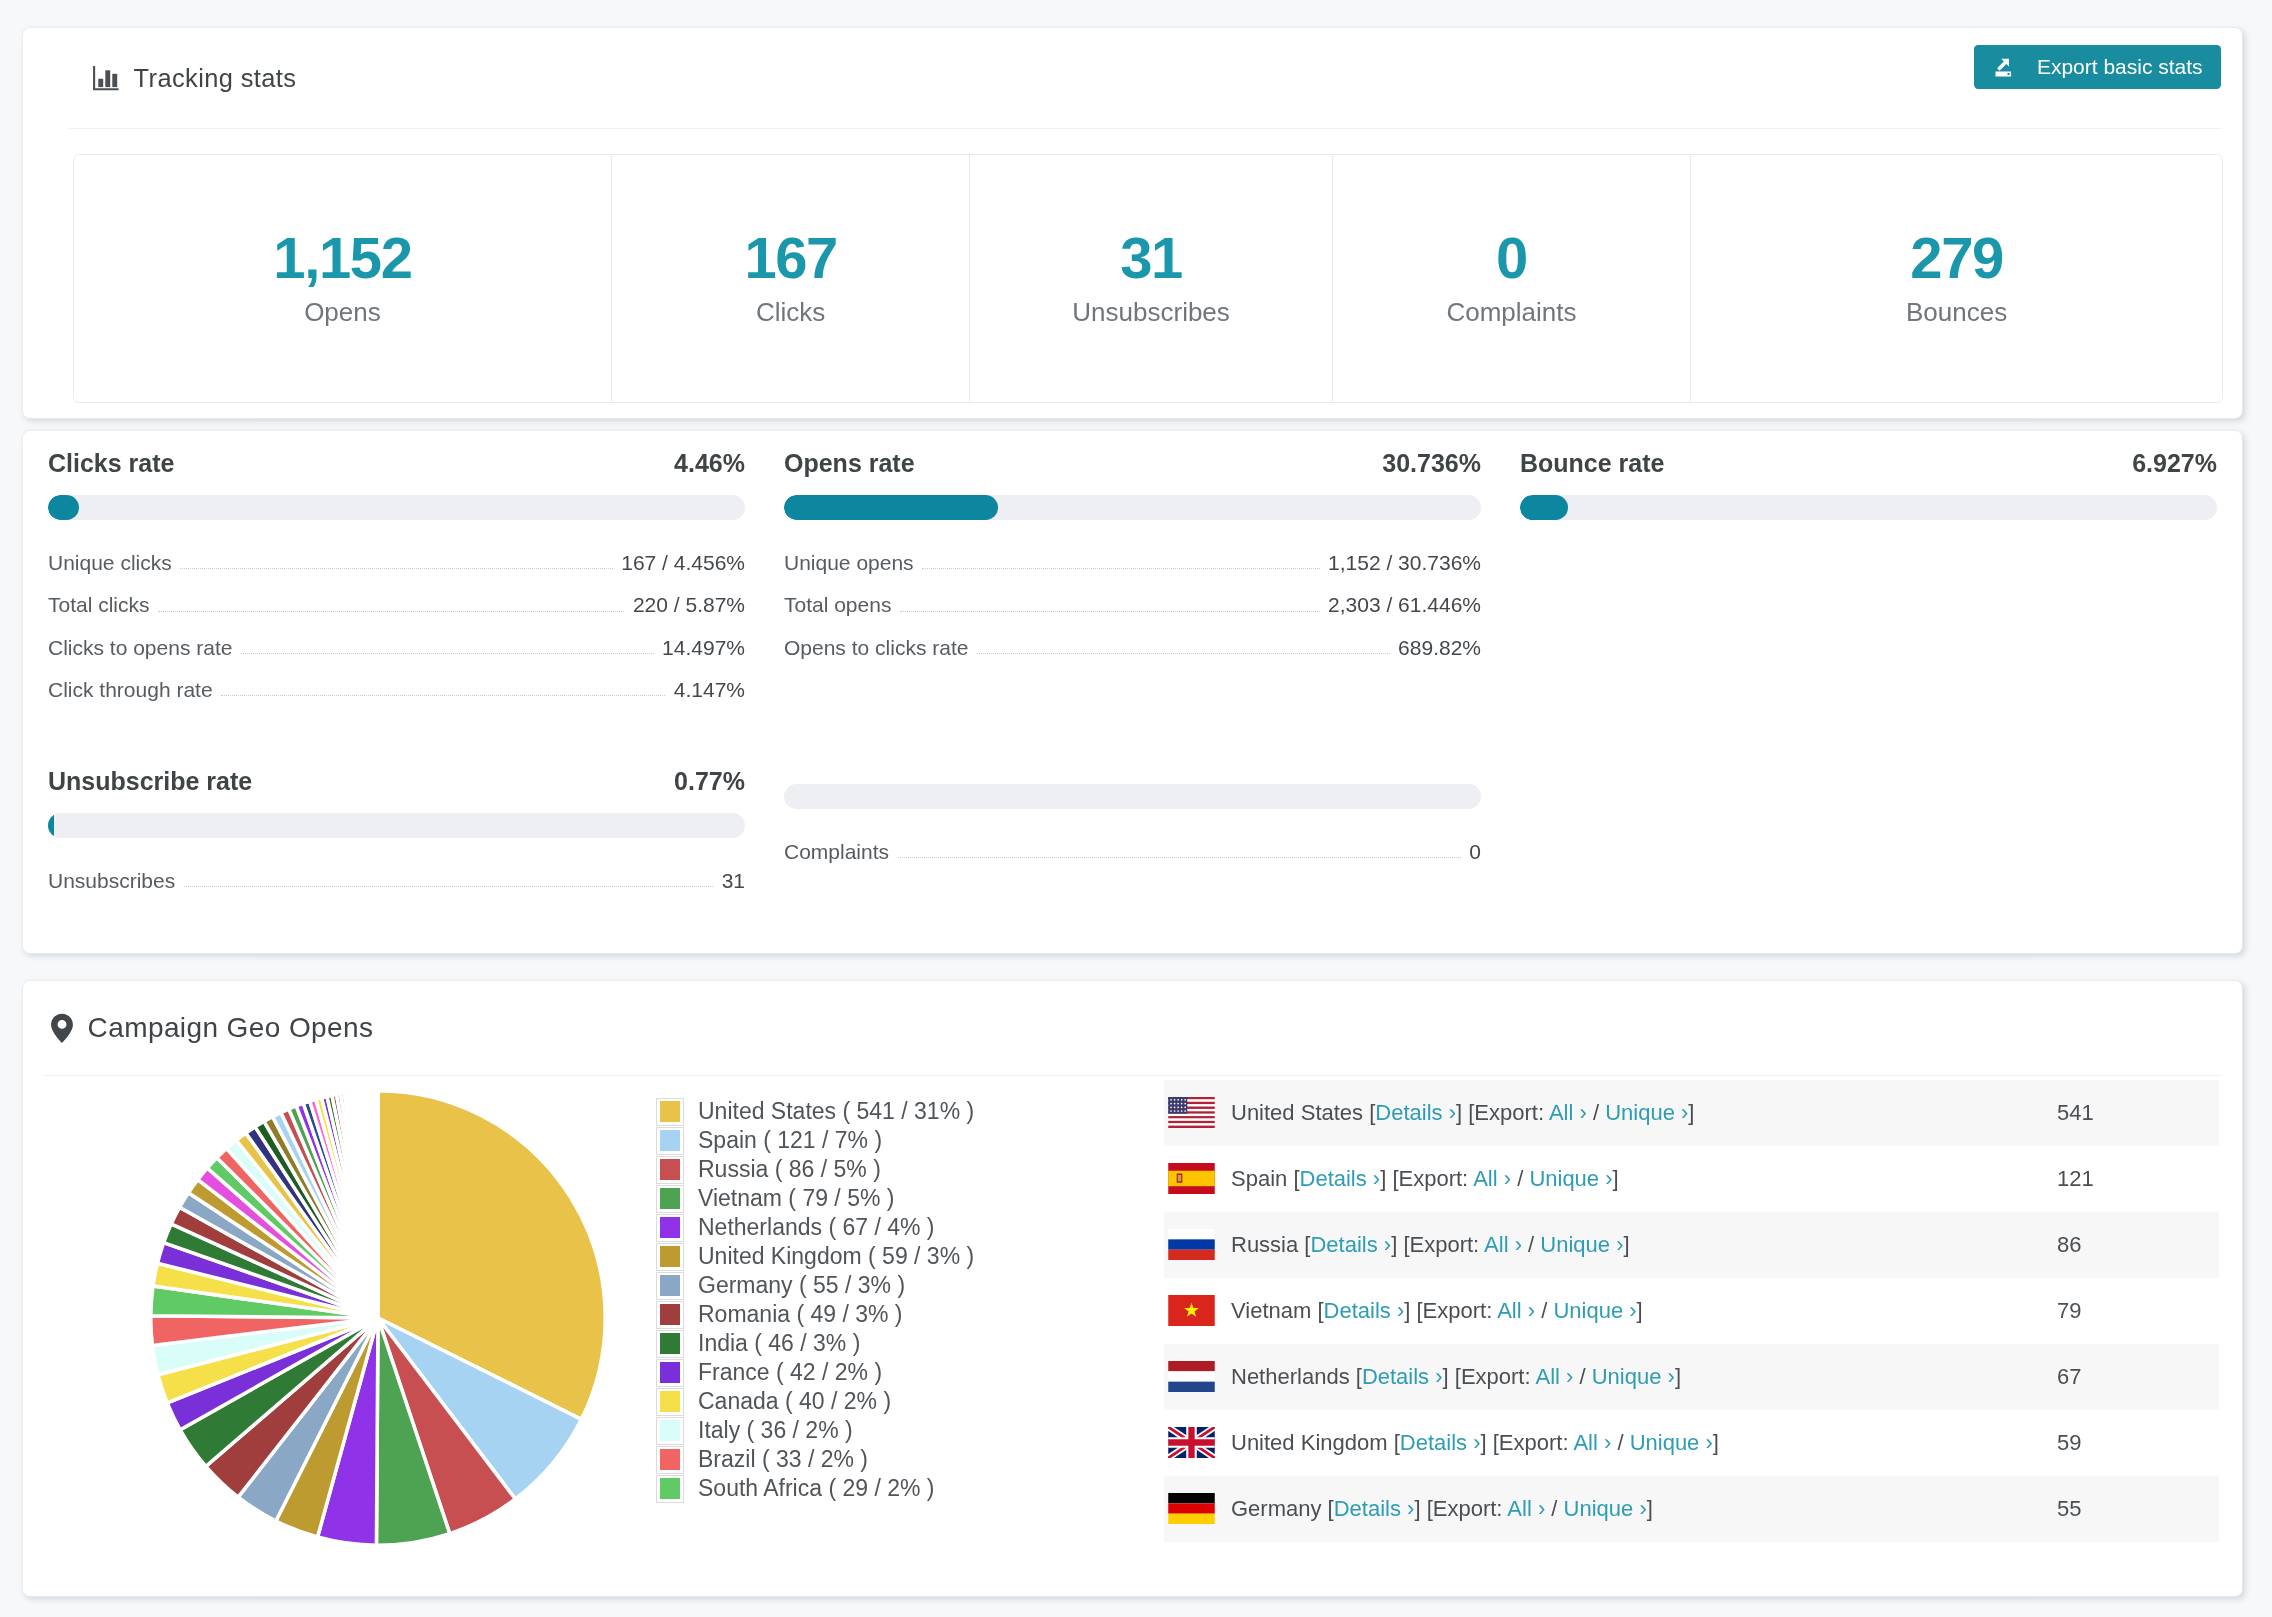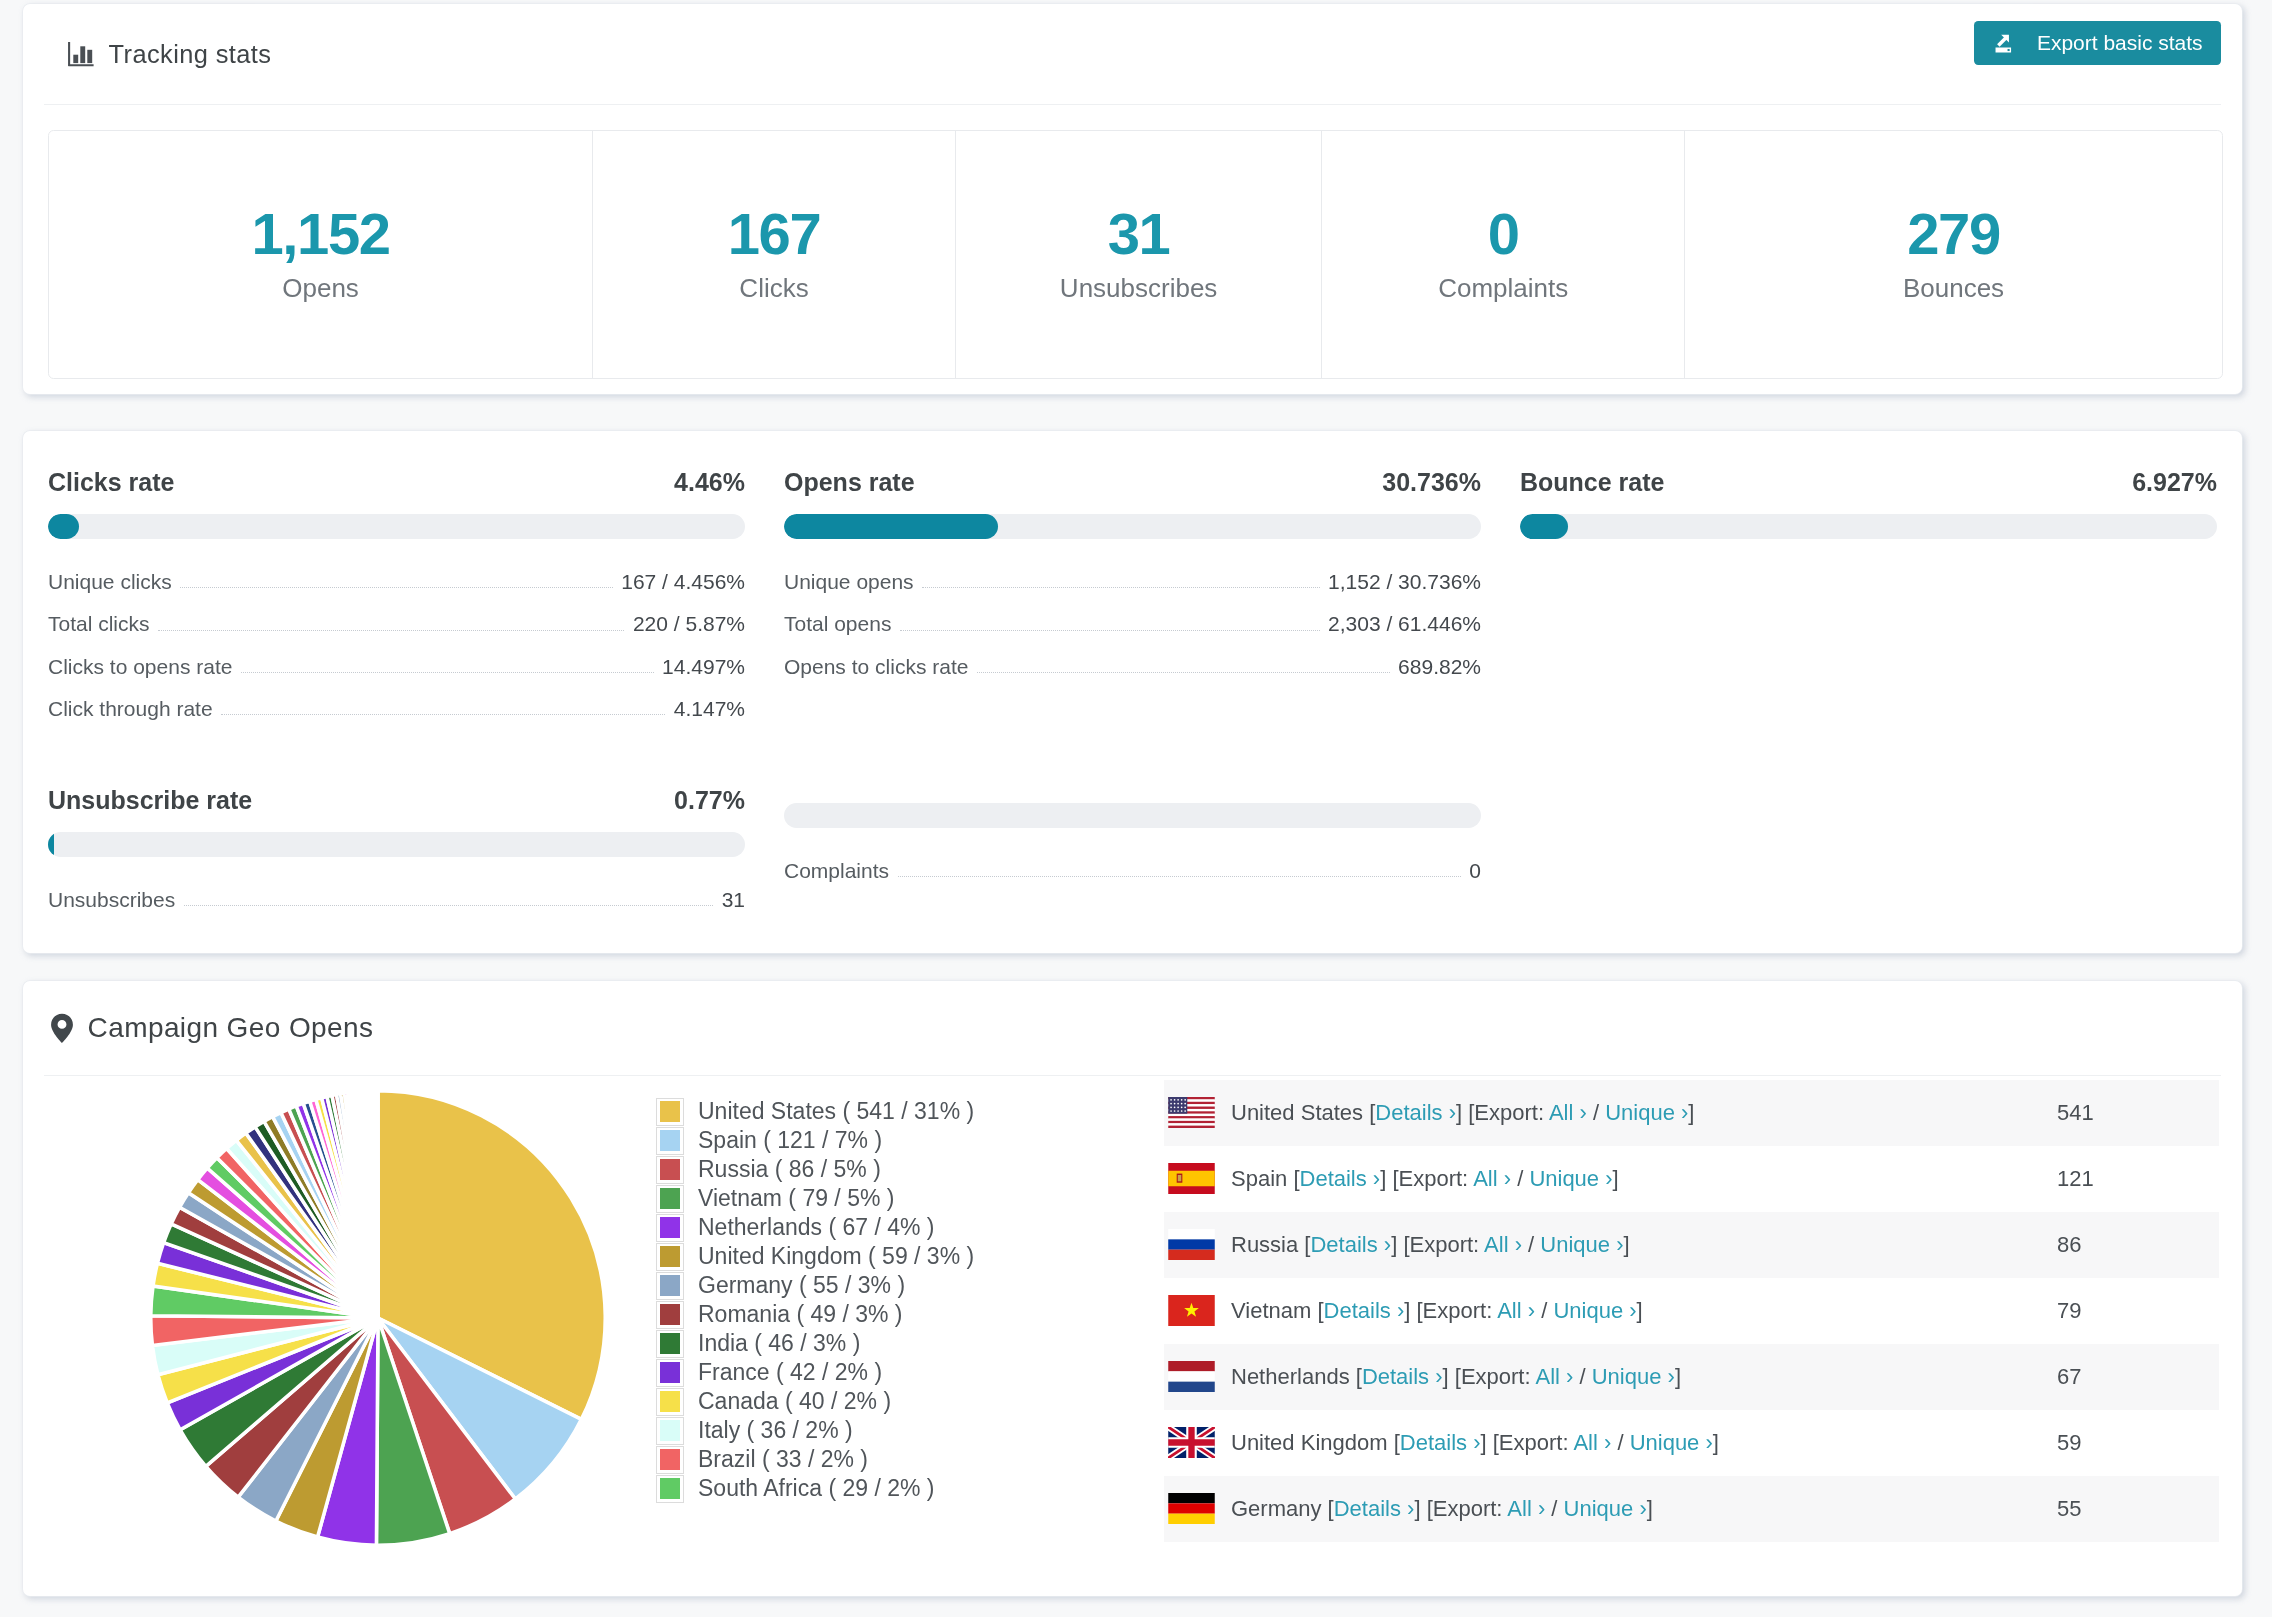--- a/index.html
+++ b/index.html
@@ -1,21 +1,21 @@
 <!DOCTYPE html>
 <html style="font-size:11.3px"><head>
 <meta charset="utf-8">
 <style>
   html,body{margin:0;padding:0;background:#f7f8f9;}
   *{box-sizing:border-box;}
   .page{position:relative;width:2273px;height:1618px;background:#f7f8f9;overflow:hidden;
         font-family:"Liberation Sans", sans-serif;color:#3f4447;}
   .card{position:absolute;left:23px;width:2219px;background:#fff;border-radius:7px;
         box-shadow:0 0 0 0.7px #e9ecf0, 2.1px 2.8px 6.4px rgba(160,170,190,.45);overflow:hidden;}
-  .card1{top:4px;height:390px;}
+  .card1{top:28px;height:390px;padding-left:25px;}
   .card2{top:431px;height:522px;}
   .card3{top:981px;height:615px;}
 
   
   .card-head{display:flex;align-items:center;margin:0 21px;border-bottom:1.4px solid #eef0f2;}
   .card1 .card-head{height:101px;padding-left:22.6px;position:relative;}
   .card3 .card-head{height:95px;padding-left:5.6px;}
   .card-head h1,.card-head h2{font-size:25.4px;font-weight:400;color:#3f4447;margin:0;letter-spacing:0.4px;}
   .card3 .card-head h2{font-size:28px;}
   .head-icon{display:inline-flex;margin-right:14px;}
@@ -28,21 +28,21 @@
   .stats-grid{margin:25px 19px 0 25px;height:249px;display:grid;
       grid-template-columns:1.5fr 1fr 1.01fr 1fr 1.48fr;
       border:0.7px solid #e8eaed;border-radius:5.6px;}
   .stat-cell{display:flex;flex-direction:column;align-items:center;justify-content:center;
       border-right:0.7px solid #e8eaed;}
   .stat-cell:last-child{border-right:none;}
   .stat-value{font-size:58px;font-weight:700;color:#1b97ac;letter-spacing:-1.4px;line-height:1;}
   .stat-label{font-size:26px;color:#70767c;margin-top:10px;}
 
   
-  .rates-grid{padding:37px 25px 0;display:grid;grid-template-columns:repeat(3,1fr);
+  .rates-grid{padding:18px 25px 0;display:grid;grid-template-columns:repeat(3,1fr);
       column-gap:39px;row-gap:47px;}
   .rate-head{display:flex;justify-content:space-between;align-items:baseline;}
   .rate-title{font-size:25px;font-weight:700;color:#3f4447;}
   .rate-value{font-size:25px;font-weight:700;color:#3f4447;}
   .bar-track{margin-top:17px;height:25.4px;background:#edeff2;border-radius:12.7px;overflow:hidden;}
   .bar-fill{height:100%;background:#0d87a0;border-radius:12.7px;}
   .rate-details{margin-top:31px;}
   .detail-row{display:flex;align-items:flex-end;margin-bottom:19px;font-size:21px;line-height:1.1;}
   .detail-label{color:#565c61;white-space:nowrap;}
   .detail-leader{flex:1;border-bottom:1.4px dotted #c6cbd1;margin:0 8.5px 5px;}

